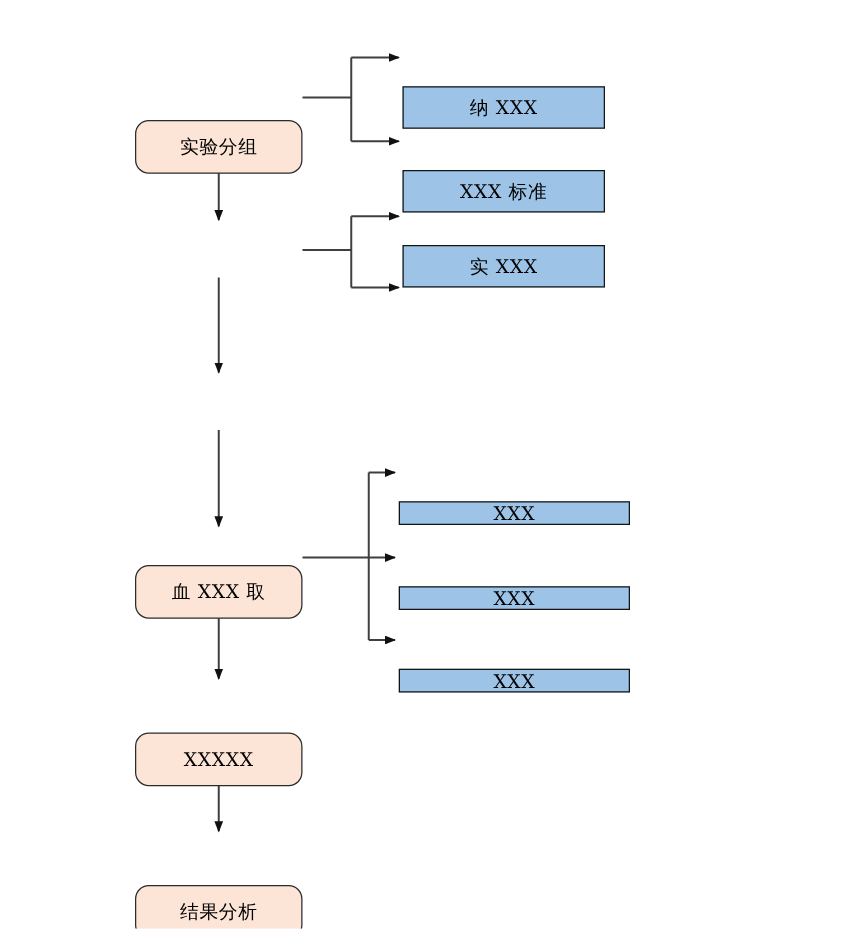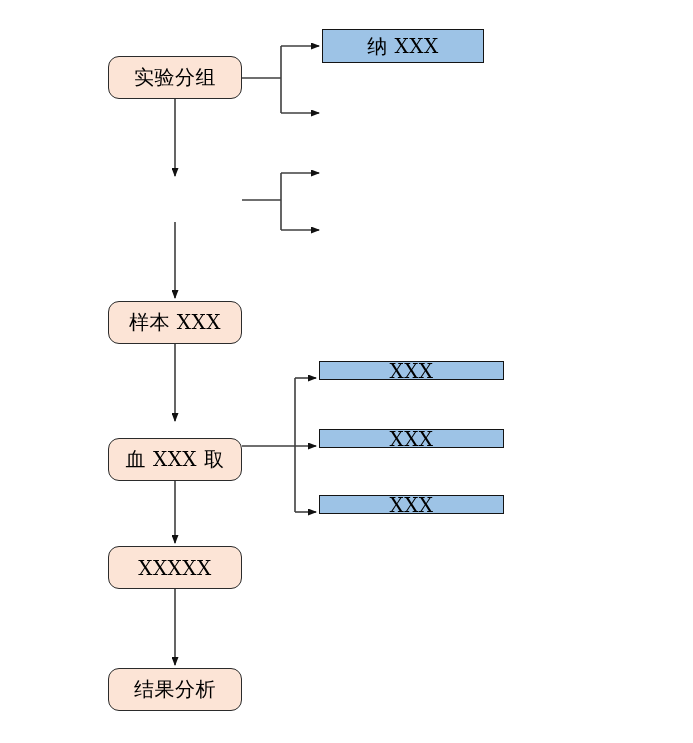--- a/index.html
+++ b/index.html
@@ -22,23 +22,24 @@
     stroke: var(--connector, #3f3f3f);
     stroke-width: 1.6;
   }
   .node {
     position: absolute;
     box-sizing: border-box;
     display: flex;
     align-items: center;
     justify-content: center;
     color: #000000;
-    font-size: 20px;
+    font-size: 15px;
     letter-spacing: 0.5px;
     white-space: nowrap;
+    margin-top: 40px;
   }
   .process {
     width: 134px;
     height: 43px;
     left: 108px;
     background: var(--process-fill, #fce4d6);
     border: 1.6px solid var(--process-border, #2b2b2b);
     border-radius: 11px;
   }
   .branch {
@@ -78,35 +79,38 @@
 
     <path class="edge" d="M242,446 L316,446" marker-end="url(#arrow)"></path>
     <path class="edge" d="M295,378 L295,512"></path>
     <path class="edge" d="M295,378 L316,378" marker-end="url(#arrow)"></path>
     <path class="edge" d="M295,512 L316,512" marker-end="url(#arrow)"></path>
   </svg>
 
   <div class="node process" style="top:56px">
     <span>实验分组</span>
   </div>
-  <div class="node process" style="top:301px">
-    <span>样本 XXX</span>
-  </div>
-  <div class="node process" style="top:438px">
+  <div class="node process" style="top:412px">
     <span>血 XXX 取</span>
   </div>
   <div class="node process" style="top:546px">
     <span>XXXXX</span>
   </div>
   <div class="node process" style="top:668px">
     <span>结果分析</span>
   </div>
 
   <div class="node branch narrow" style="top:29px">
     <span>纳 XXX</span>
+  </div>
+  <div class="node branch narrow" style="top:96px">
+    <span>XXX 标准</span>
+  </div>
+  <div class="node branch narrow" style="top:156px">
+    <span>实 XXX</span>
   </div>
   <div class="node branch wide" style="top:361px">
     <span>XXX</span>
   </div>
   <div class="node branch wide" style="top:429px">
     <span>XXX</span>
   </div>
   <div class="node branch wide" style="top:495px">
     <span>XXX</span>
   </div>

